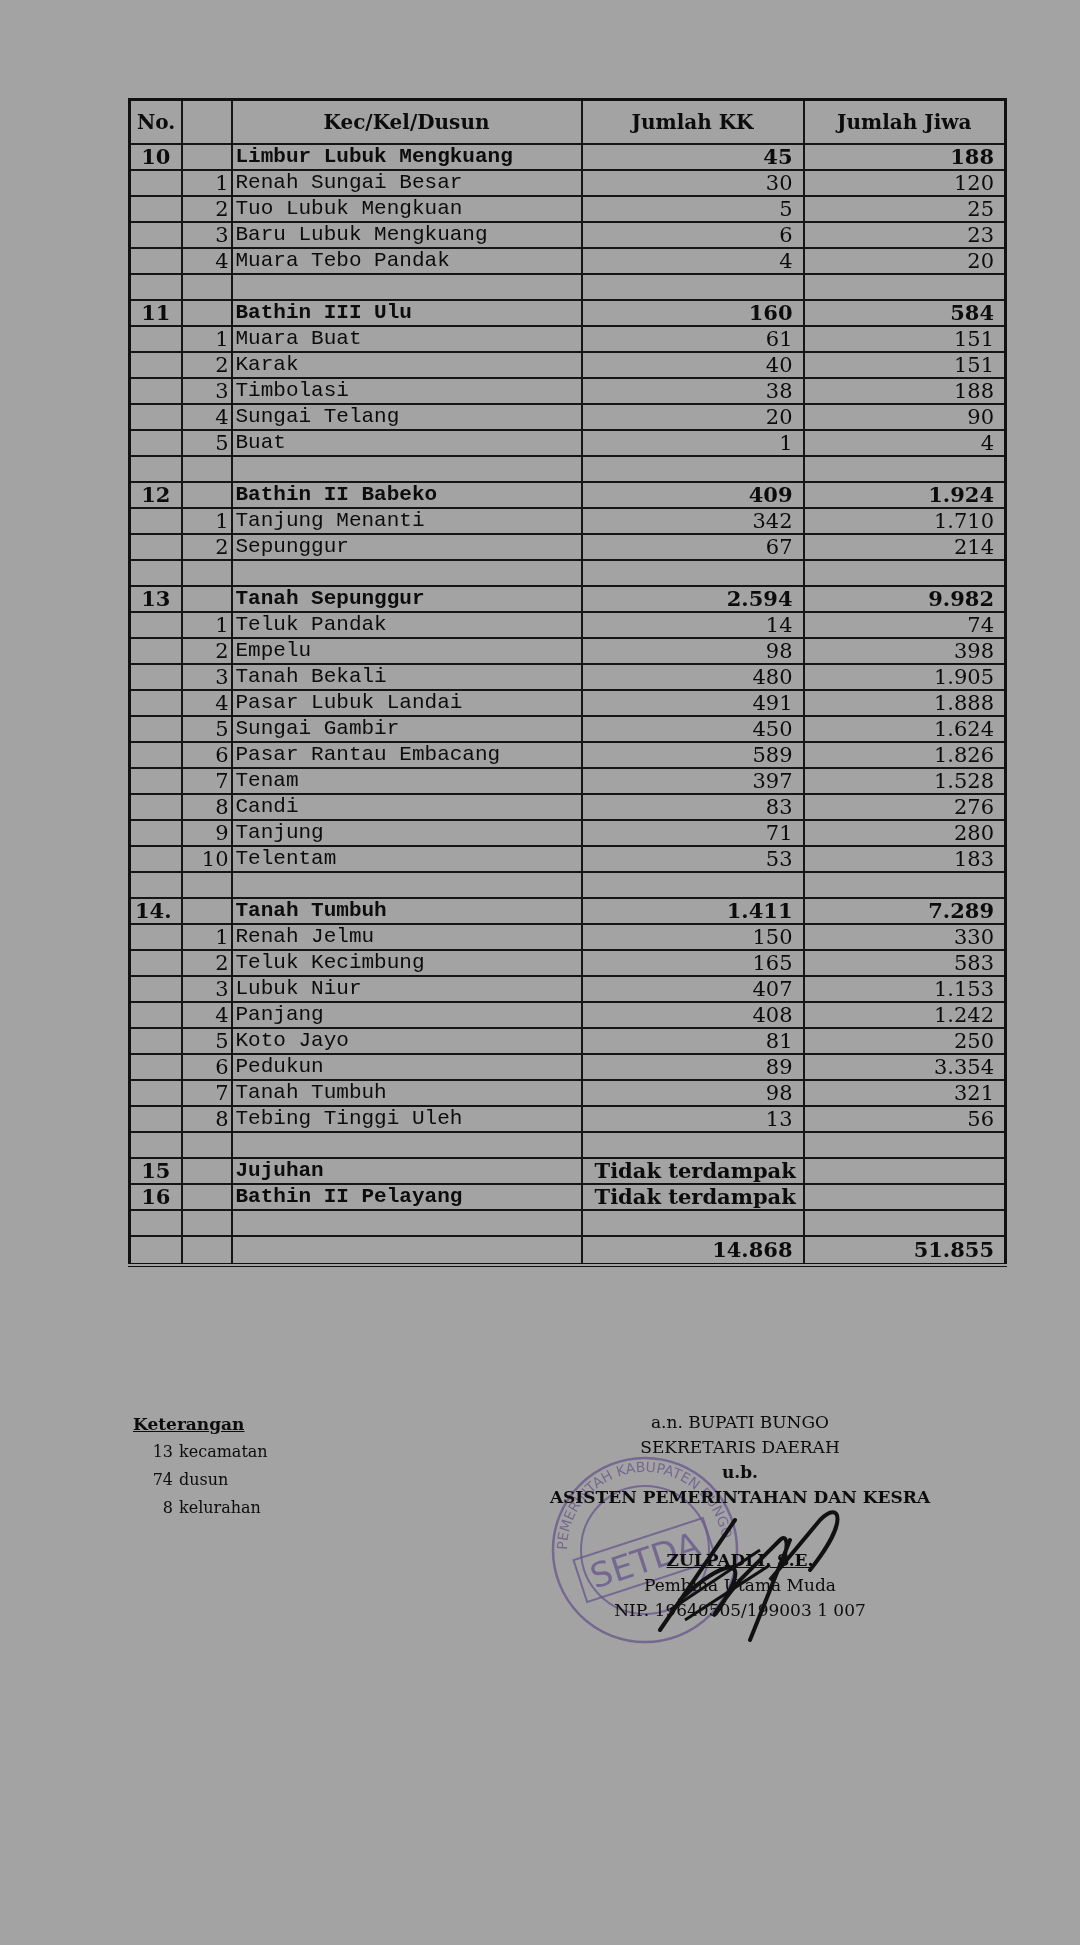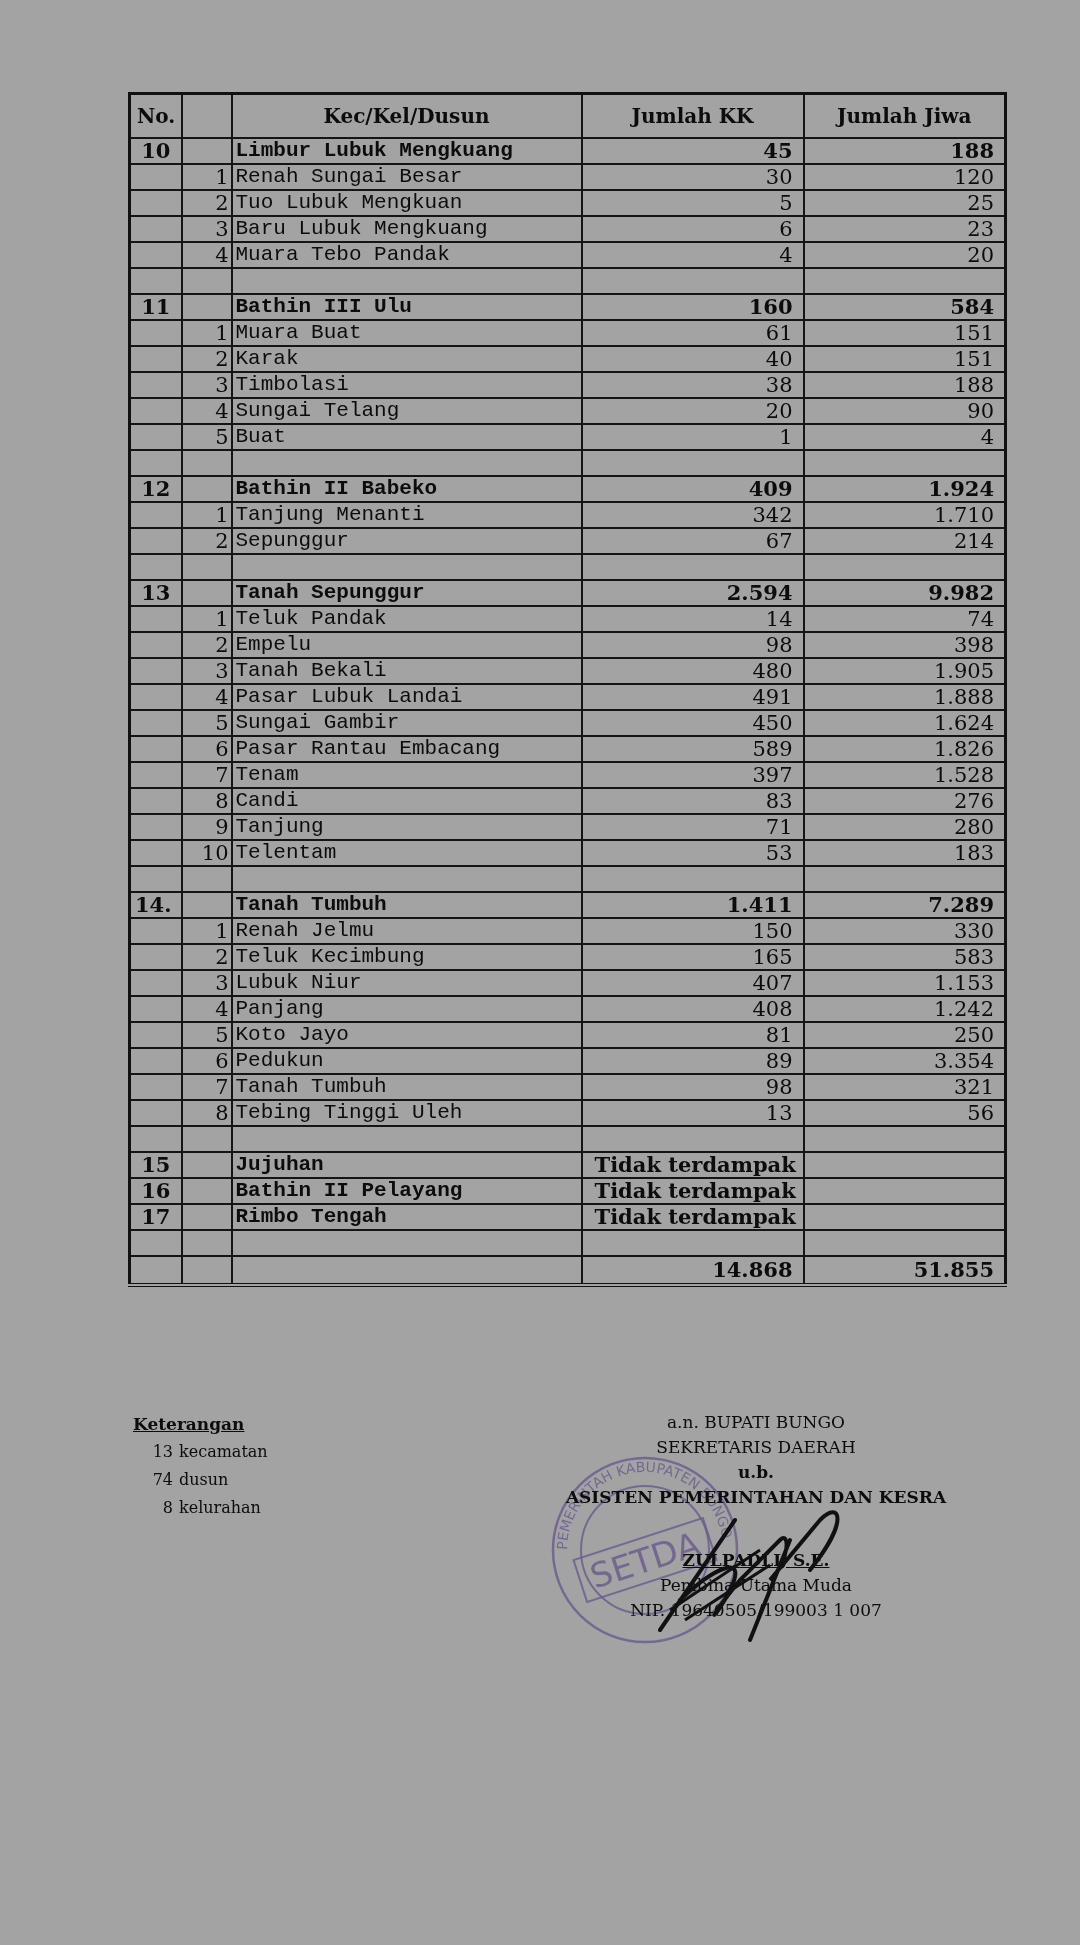--- a/index.html
+++ b/index.html
@@ -6,21 +6,21 @@
     body {
       width: 1080px; height: 1945px;
       background: #a3a3a3;
       font-family: "DejaVu Serif", "Liberation Serif", serif;
       color: #0c0c0c;
       position: relative;
       overflow: hidden;
     }
     .table-wrap {
       position: absolute;
-      left: 128px; top: 92px;
+      left: 128px; top: 98px;
       width: 876px;
     }
     table {
       border-collapse: collapse;
       width: 100%;
       table-layout: fixed;
       border: 3px solid #111;
     }
     col.c-no { width: 52px; }
     col.c-sub { width: 50px; }
@@ -63,21 +63,21 @@
     .notes .title {
       font-weight: bold;
       text-decoration: underline;
       font-size: 17px;
     }
     .notes .item { padding-left: 12px; display: flex; }
     .notes .item .n { width: 28px; text-align: right; margin-right: 6px; }
 
     .sign {
       position: absolute;
-      left: 556px; top: 1410px;
+      left: 540px; top: 1410px;
       width: 400px;
       text-align: center;
       font-size: 17px;
       line-height: 25px;
     }
     .sign .bold { font-weight: bold; }
     .sign .name { font-weight: bold; text-decoration: underline; margin-top: 38px; }
     .stamp {
       position: absolute;
       left: 545px; top: 1450px;
@@ -391,27 +391,20 @@
           <td class="status">Tidak terdampak</td>
           <td class="num"></td>
         </tr>
         <tr class="kec">
           <td class="no">16</td>
           <td class="sub"></td>
           <td class="name">Bathin II Pelayang</td>
           <td class="status">Tidak terdampak</td>
           <td class="num"></td>
         </tr>
-        <tr class="kec">
-          <td class="no">17</td>
-          <td class="sub"></td>
-          <td class="name">Rimbo Tengah</td>
-          <td class="status">Tidak terdampak</td>
-          <td class="num"></td>
-        </tr>
         <tr class="blank">
           <td></td>
           <td></td>
           <td></td>
           <td></td>
           <td></td>
         </tr>
         <tr class="total">
           <td></td>
           <td></td>

